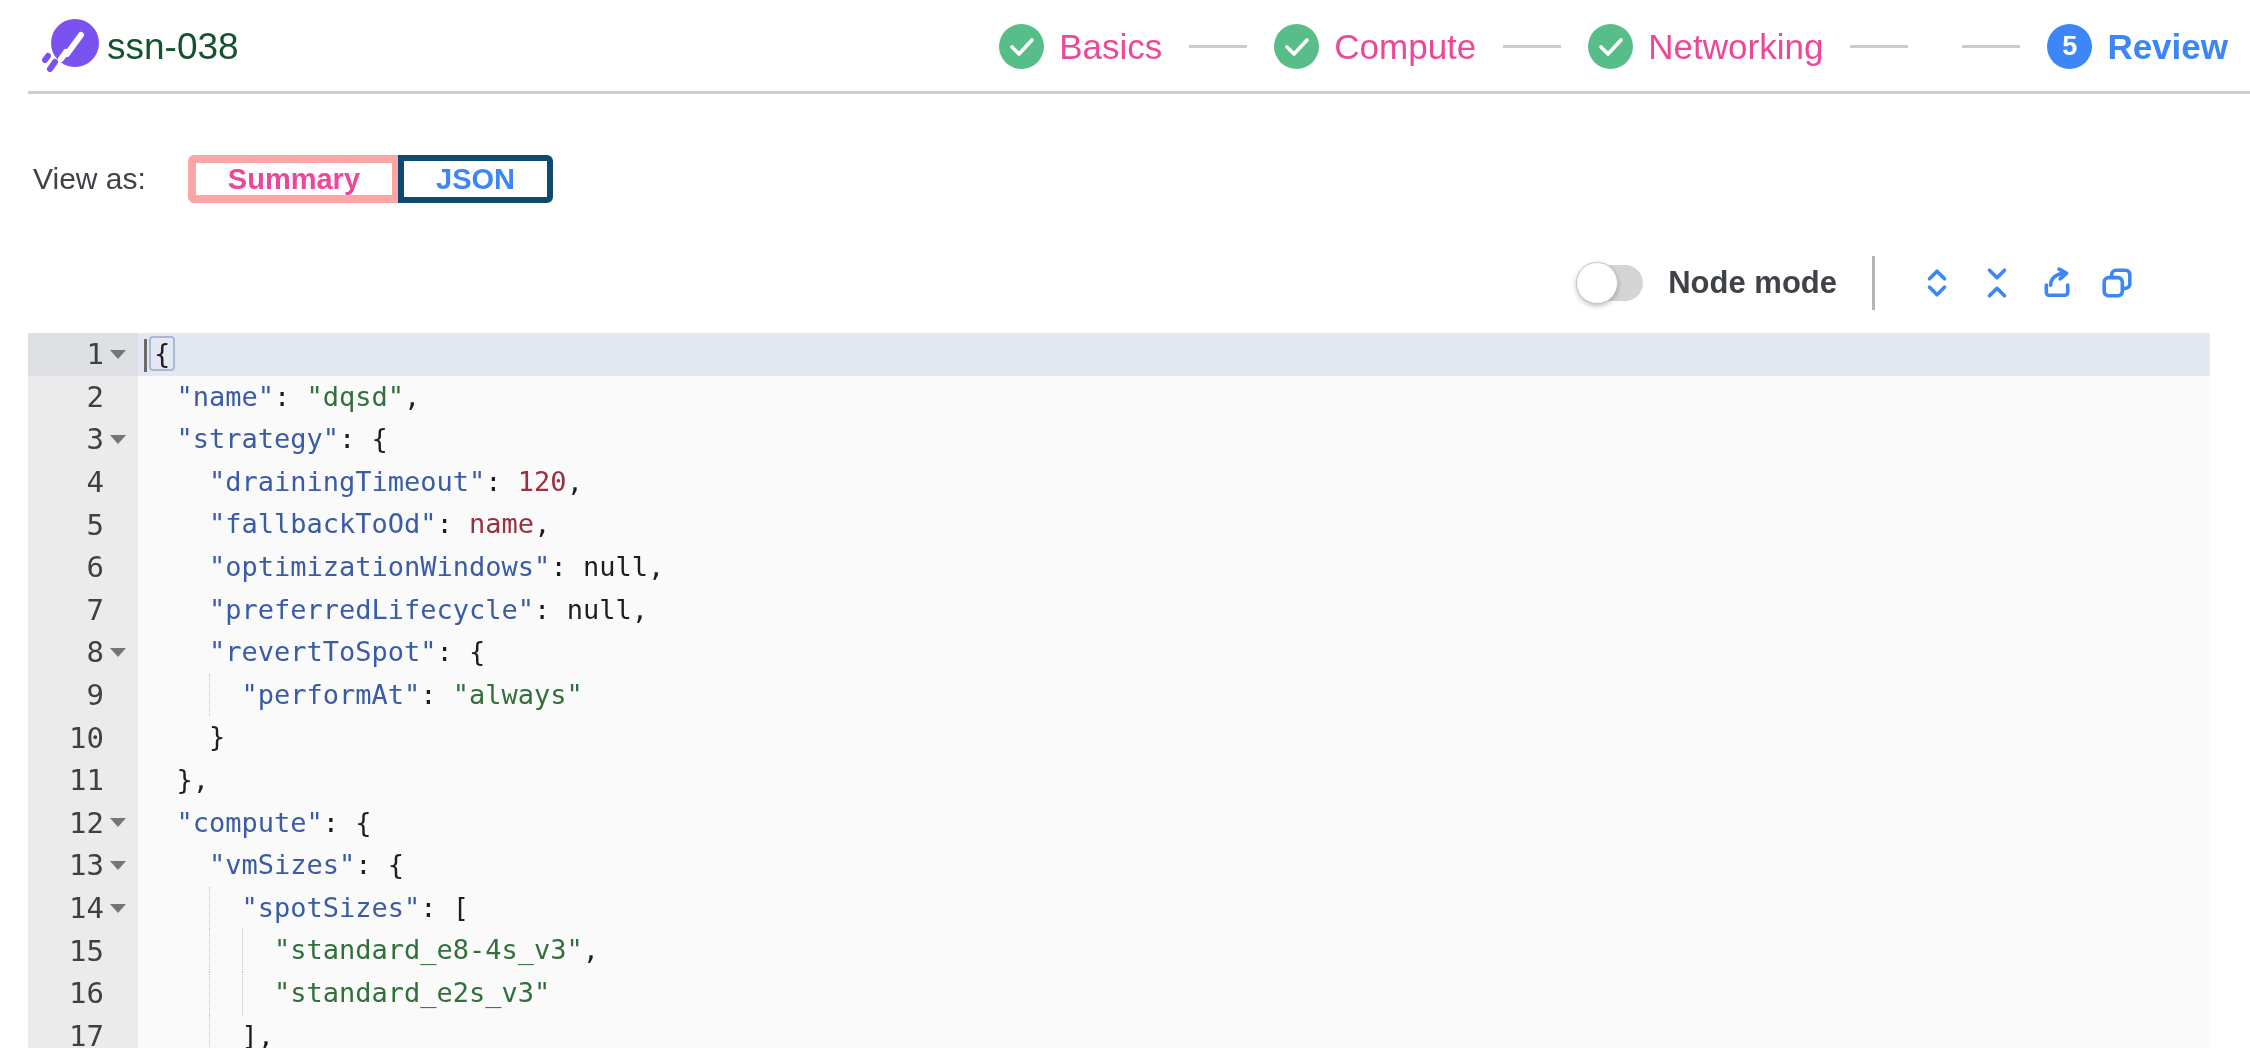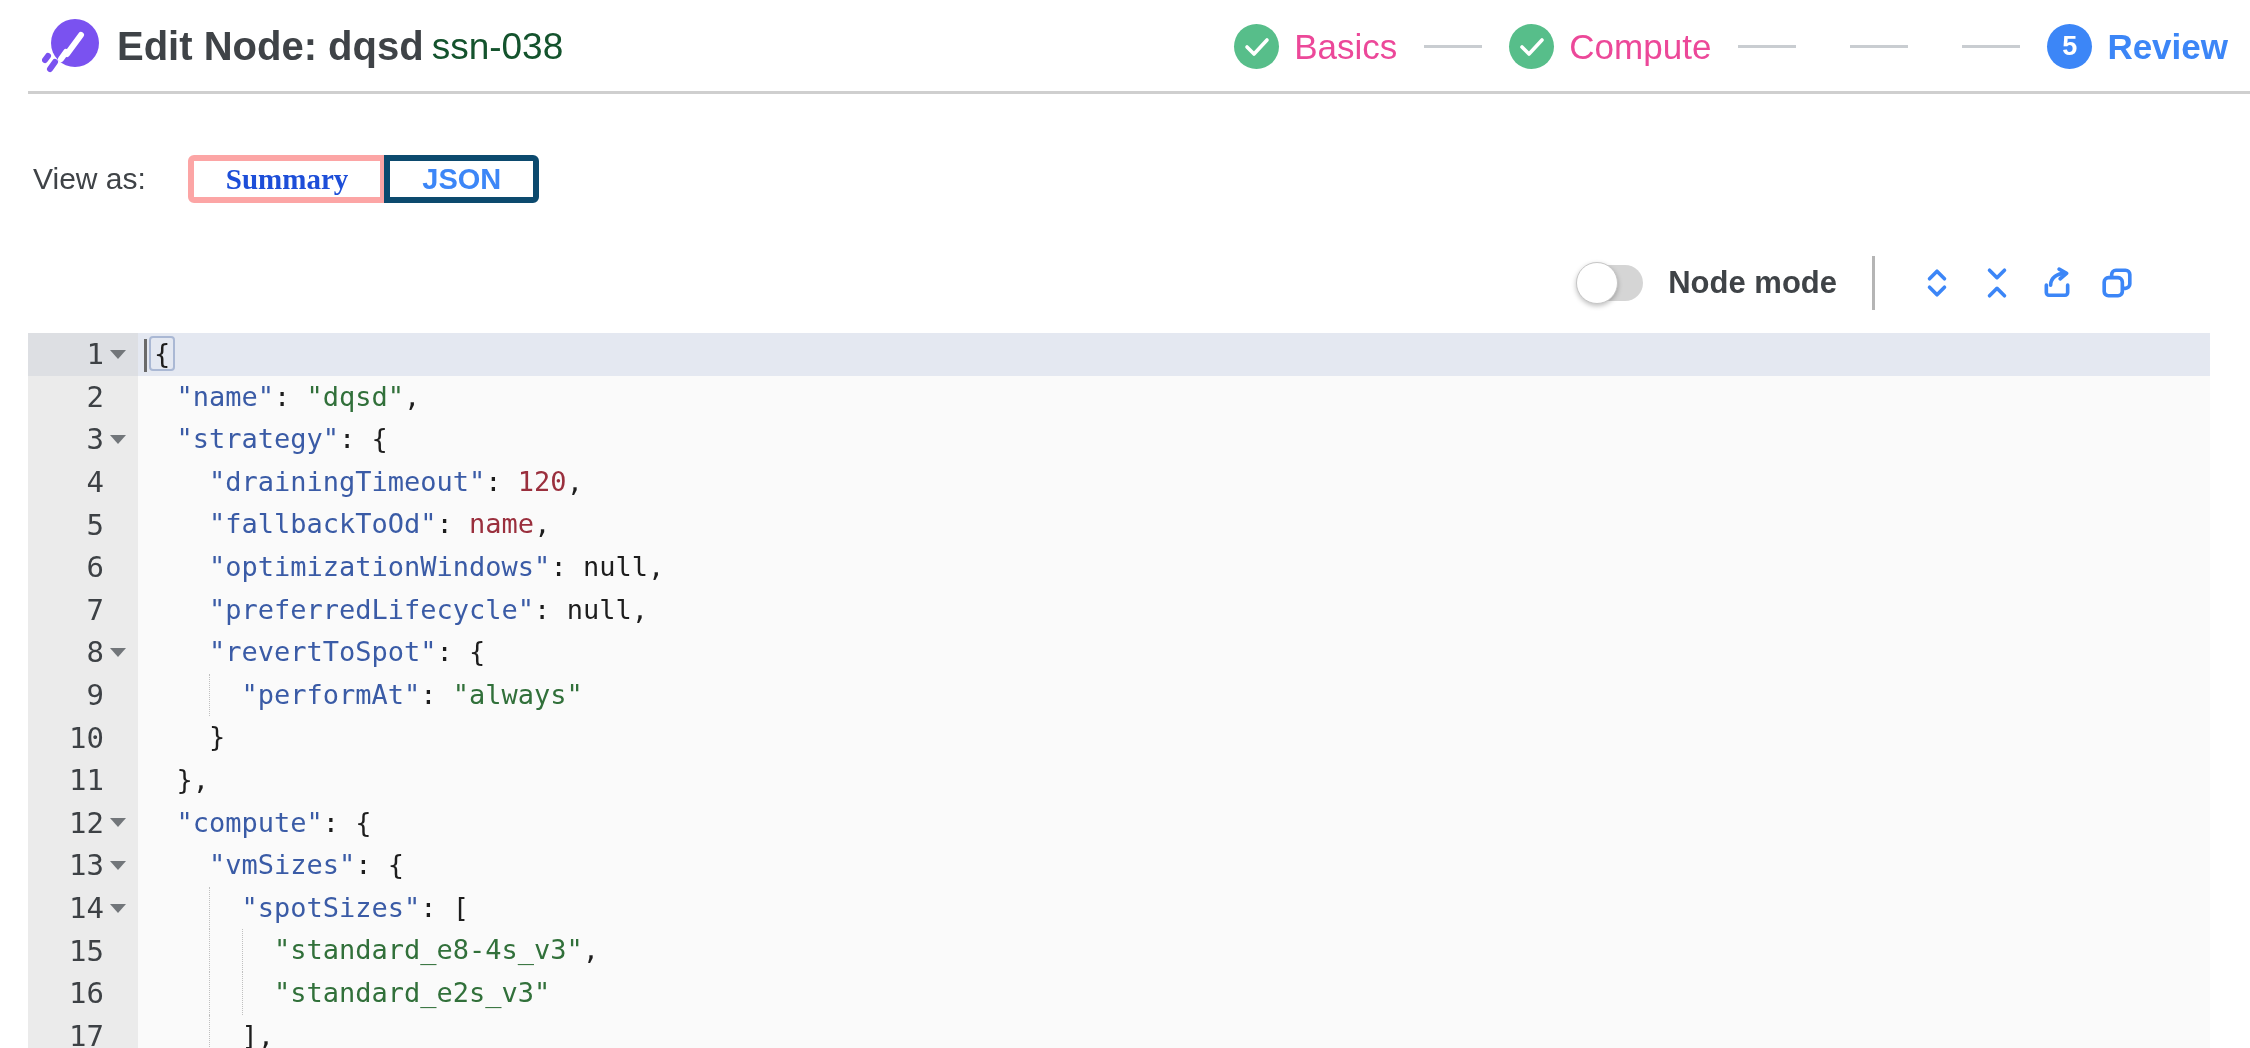--- a/index.html
+++ b/index.html
@@ -23,21 +23,21 @@
   .step-circle.current { background:#3c86f7; color:#fff; font-size:27px; font-weight:bold; }
   .step-label { font-size:35px; color:#ec4899; white-space:nowrap; }
   .step-label.current { color:#3c86f7; font-weight:600; }
   .conn { width:58px; height:3px; background:#c9cdd1; margin:0 27px; }
 
   
   .viewas { position:absolute; left:33px; top:155px; display:flex; align-items:center; }
   .viewas-label { font-size:30px; font-weight:normal; color:#3f4347; margin-right:42px; }
   .seg-btn { height:48px; padding:0 32px; background:#fff; font-size:29px; font-weight:bold;
     display:flex; align-items:center; justify-content:center; cursor:pointer; }
-  .seg-btn.plain { border:6px solid #fca5a5; border-radius:6px 0 0 6px; color:#1d4ed8;font-family:Liberation Serif, serif; }
+  .seg-btn.plain { border:8px solid #fca5a5; border-radius:6px 0 0 6px; color:#ec4899; }
   .seg-btn.sel { border:6px solid #0c4a6e; border-radius:0 6px 6px 0; color:#3c86f7;
     margin-left:-2px; position:relative; z-index:2; }
 
   
   .toolbar { position:absolute; right:103px; top:252px; display:flex; align-items:center; height:62px; }
   .toggle { position:relative; width:64px; height:36px; border-radius:18px; background:#d5d5d5;
     cursor:pointer; flex:none; }
   .knob { position:absolute; left:-3px; top:-3px; width:42px; height:42px; border-radius:50%;
     background:#fff; border:1px solid #c6c6c6; box-shadow:0 2px 5px rgba(0,0,0,.25); }
   .toggle-label { font-size:31px; font-weight:bold; color:#3f4347; margin-left:25px; }
@@ -81,21 +81,20 @@
     <circle cx="33" cy="25" r="24" fill="#7a52f0"></circle>
     <g stroke="#fff" stroke-width="6" stroke-linecap="round">
       <line x1="25" y1="36" x2="39" y2="17"></line>
       <line x1="19" y1="41" x2="24" y2="34"></line>
     </g>
     <g stroke="#7a52f0" stroke-width="6" stroke-linecap="round">
       <line x1="8" y1="51" x2="13" y2="44"></line>
       <line x1="3" y1="42" x2="6" y2="38"></line>
     </g>
   </svg>
-  <div class="title">Edit Node: dqsd</div>
   <div class="subtitle">ssn-038</div>
 
   <div class="stepper">
     <div class="step">
       <span class="step-circle">
         <svg width="26" height="22" viewBox="0 0 26 22">
             <polyline points="3,11 10,18 23,4" fill="none" stroke="#fff" stroke-width="3.6" stroke-linecap="round" stroke-linejoin="round"></polyline>
           </svg>
       </span>
       <span class="step-label">Basics</span>
@@ -103,20 +102,28 @@
     <div class="conn"></div>
     <div class="step">
       <span class="step-circle">
         <svg width="26" height="22" viewBox="0 0 26 22">
             <polyline points="3,11 10,18 23,4" fill="none" stroke="#fff" stroke-width="3.6" stroke-linecap="round" stroke-linejoin="round"></polyline>
           </svg>
       </span>
       <span class="step-label">Compute</span>
     </div>
     <div class="conn"></div>
+    <div class="step">
+      <span class="step-circle">
+        <svg width="26" height="22" viewBox="0 0 26 22">
+            <polyline points="3,11 10,18 23,4" fill="none" stroke="#fff" stroke-width="3.6" stroke-linecap="round" stroke-linejoin="round"></polyline>
+          </svg>
+      </span>
+      <span class="step-label">Networking</span>
+    </div>
     <div class="conn"></div>
     <div class="conn"></div>
     <div class="step">
       <span class="step-circle current">5</span>
       <span class="step-label current">Review</span>
     </div>
   </div>
 </div>
 <div class="hdr-border"></div>
 

